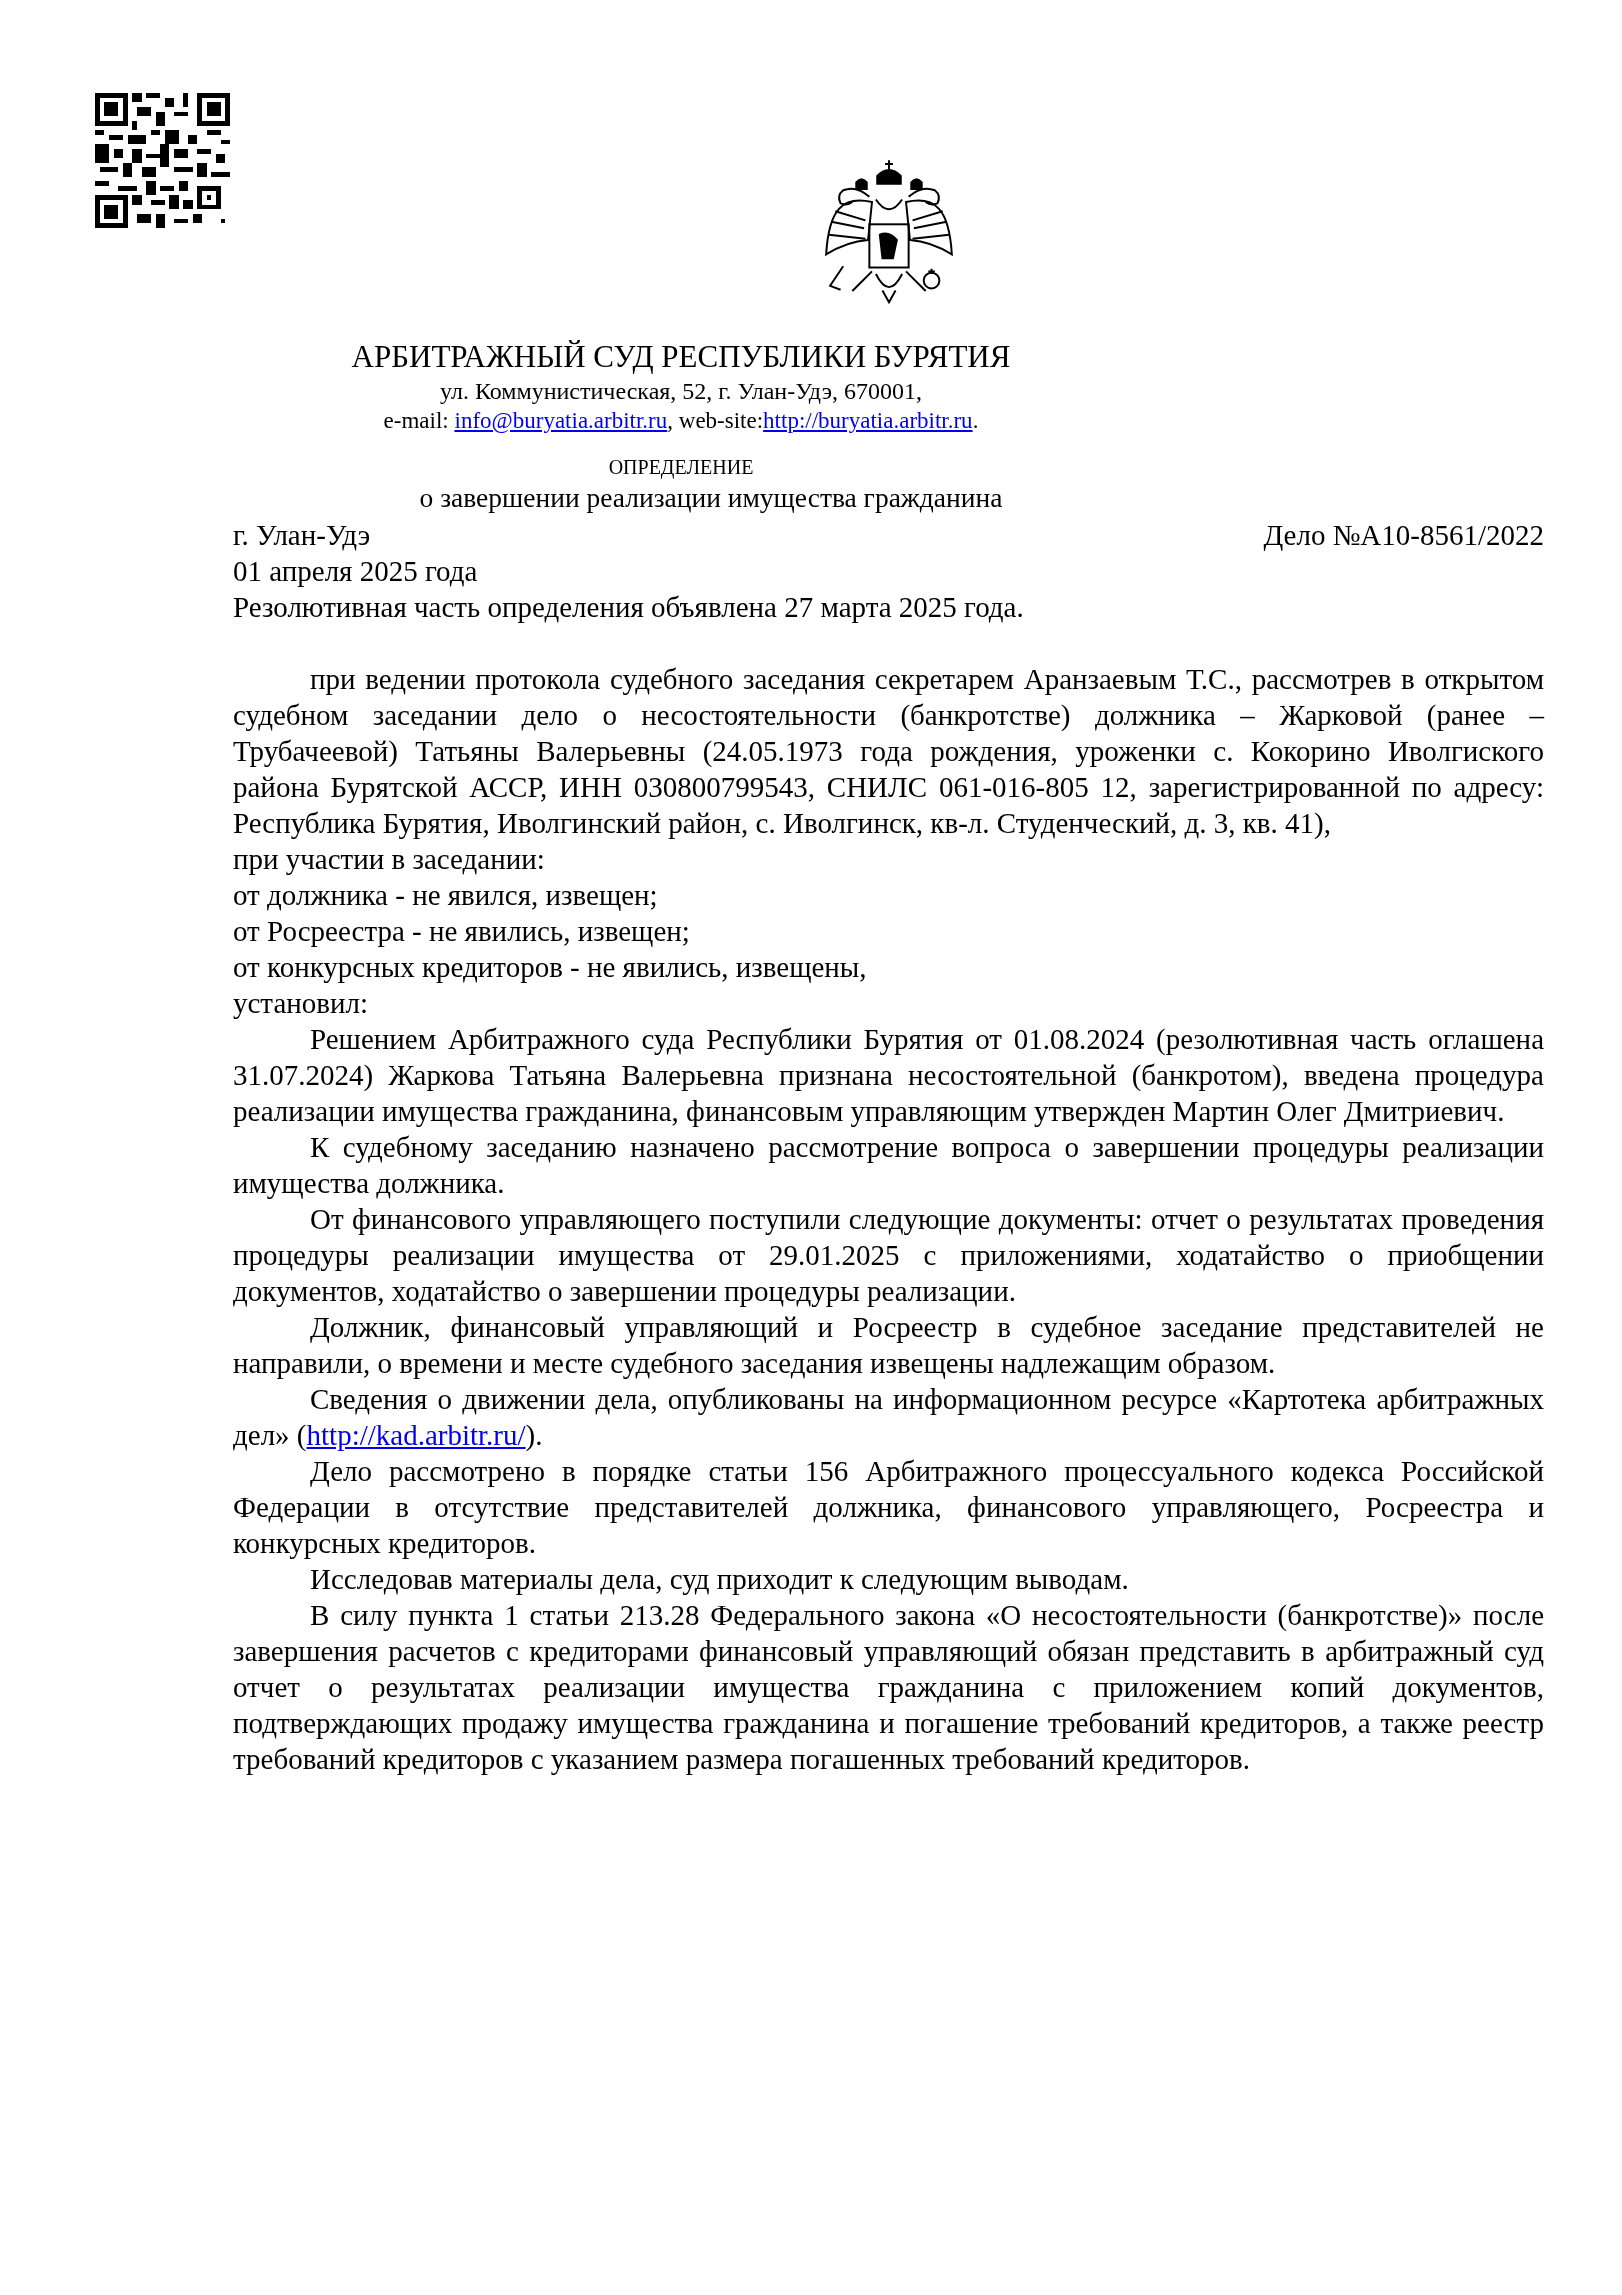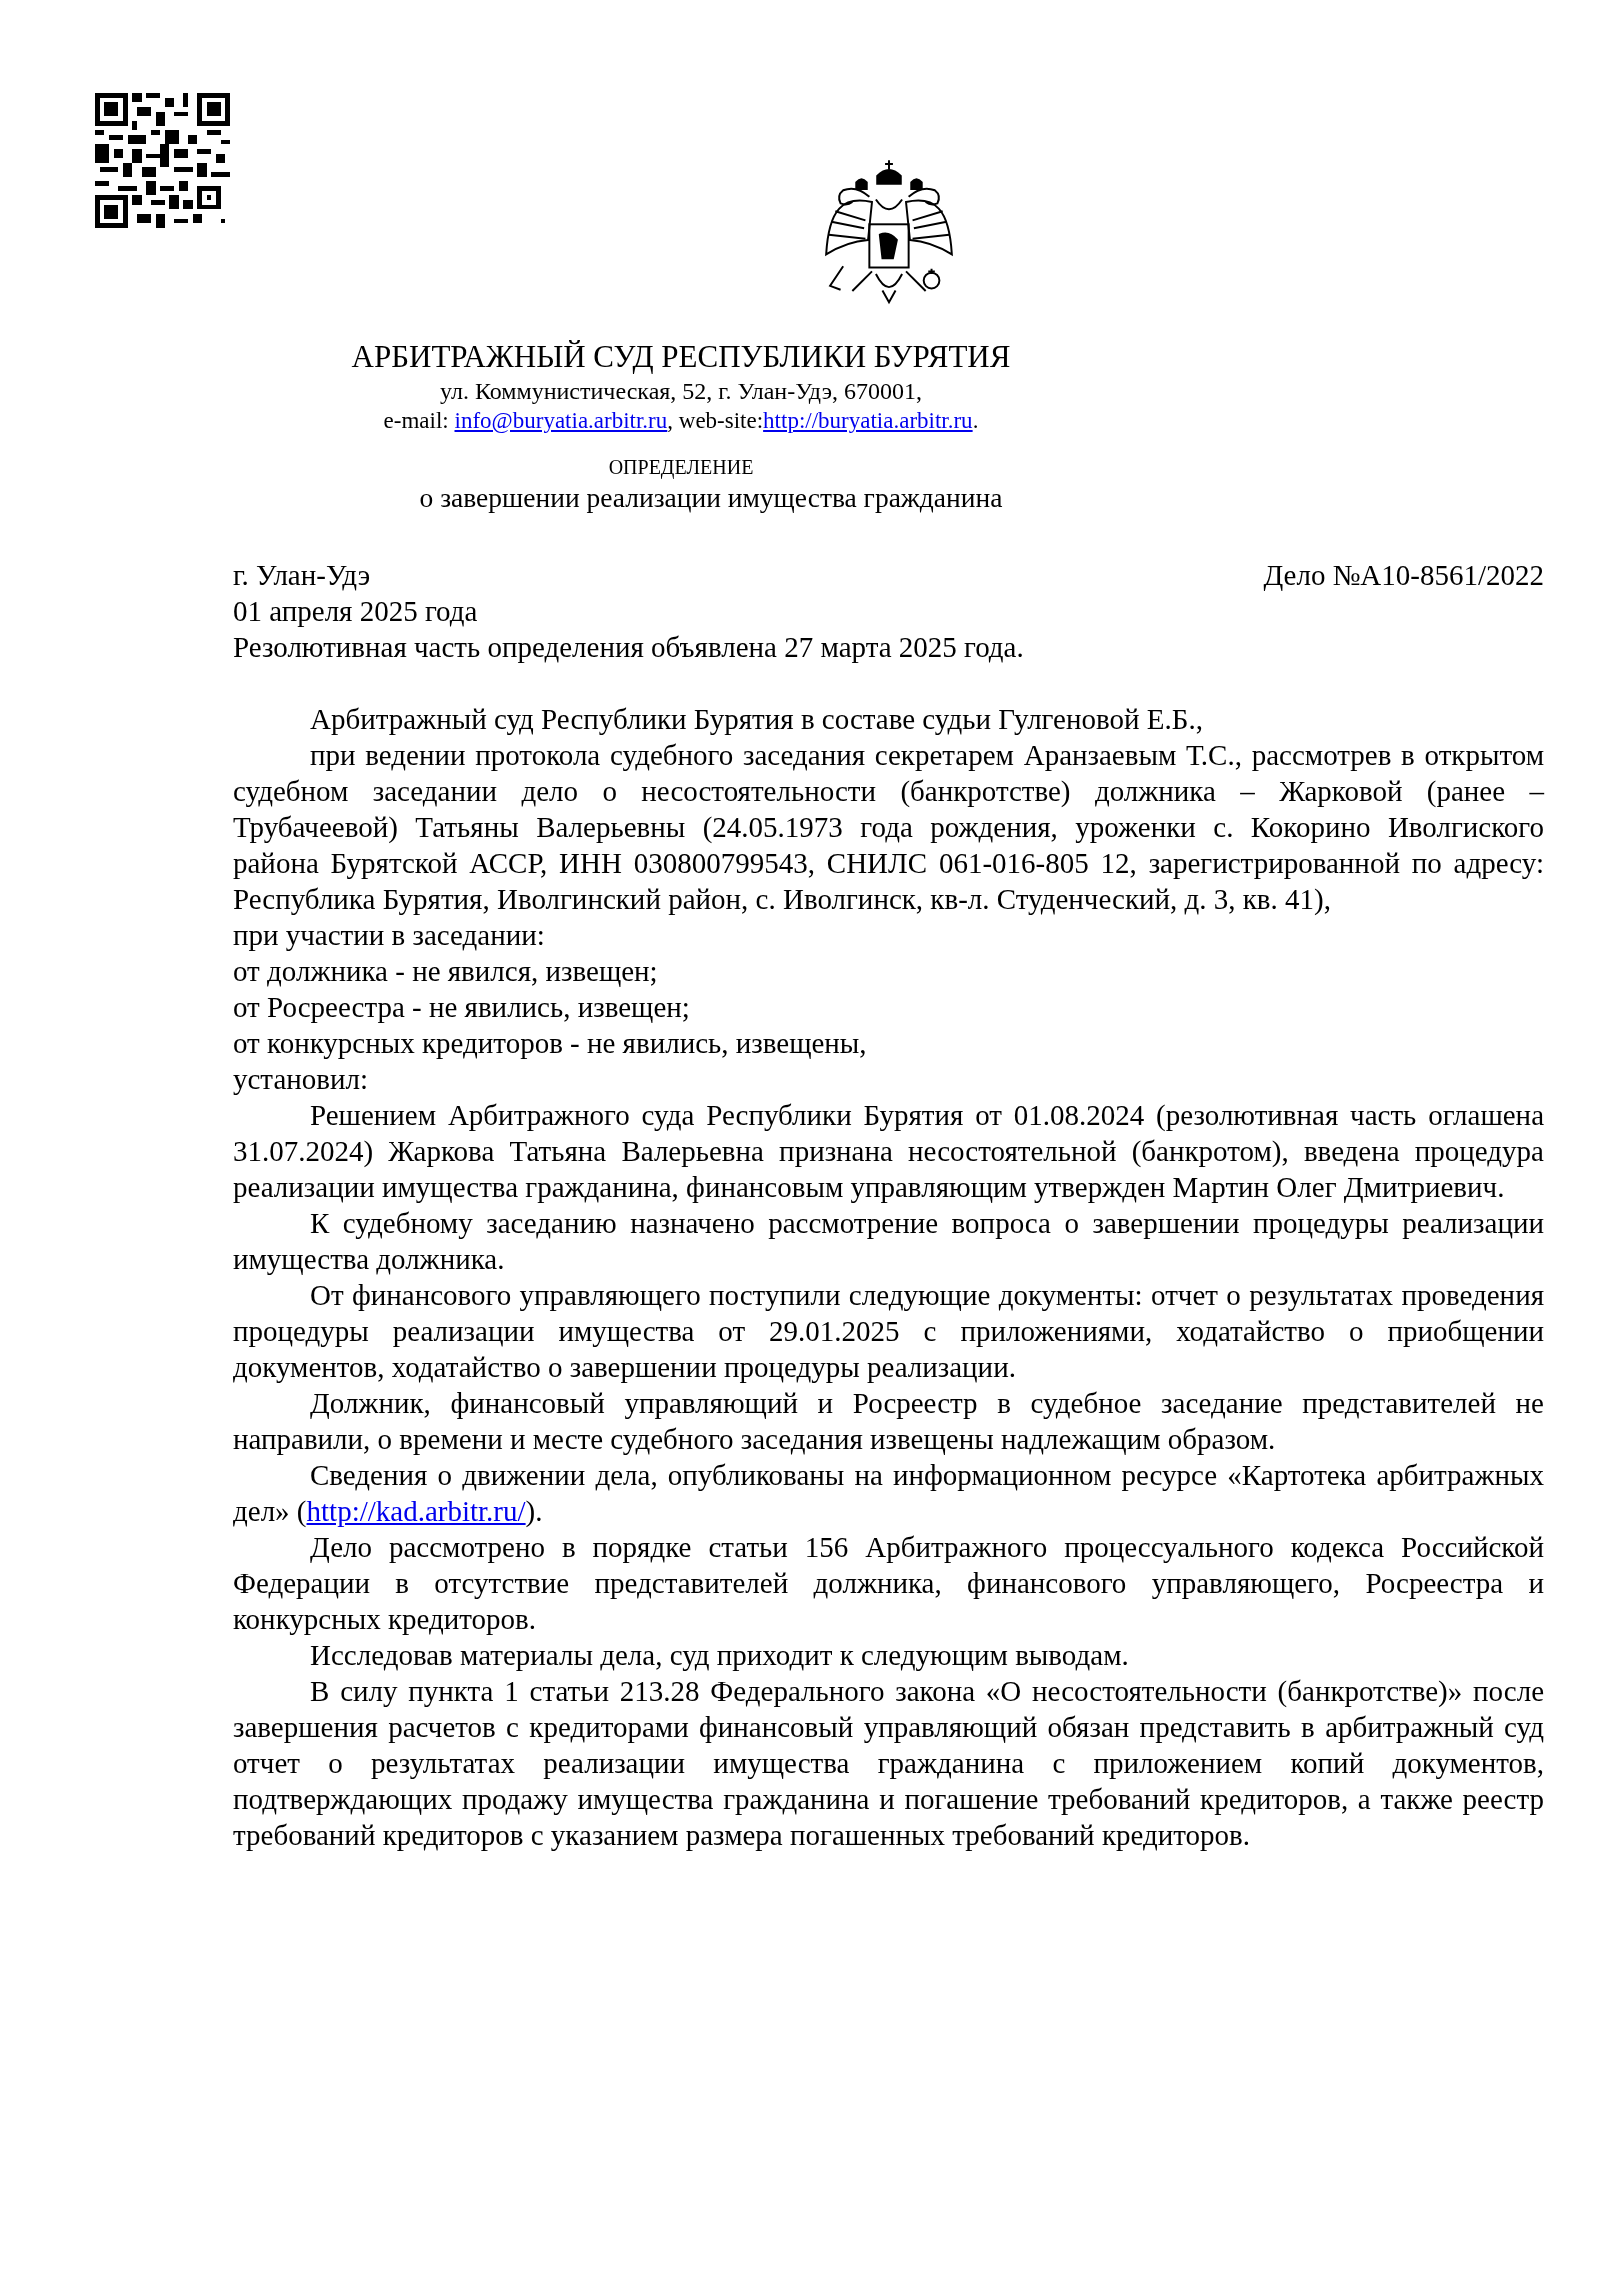--- a/index.html
+++ b/index.html
@@ -8,21 +8,21 @@
   .qr { position: absolute; left: 95px; top: 93px; width: 135px; height: 135px; }
   .emblem { position: absolute; left: 817px; top: 156px; width: 144px; height: 151px; }
   .header { position: absolute; left: 0; width: 1362px; text-align: center; }
   .court-name { top: 339px; font-size: 31px; letter-spacing: 0px; }
   .address { top: 378px; font-size: 24px; font-family: Liberation Serif, serif; }
   .contacts { top: 408px; font-size: 23px; }
   .contacts a, .link { color: #0000ee; text-decoration: underline; }
   .doc-type { top: 456px; font-size: 20px; }
   .doc-subtitle { top: 482px; font-size: 27.5px; padding-left: 30px; }
   .body-text { position: absolute; left: 233px; width: 1311px; top: 517px;
-               font-size: 29px; line-height: 36px; margin-top: 40px; }
+               font-size: 29px; line-height: 36px; }
   .row-split { display: flex; justify-content: space-between; }
   .line { display: block; }
   .para { text-indent: 77px; text-align: justify; }
   .plain { text-align: left; }
   .gap { height: 36px; }
 </style>
 </head>
 <body>
 
 <svg class="qr" viewBox="0 0 29 29" shape-rendering="crispEdges">
@@ -120,21 +120,20 @@
 
 <div class="body-text">
   <div class="row-split">
     <span>г. Улан-Удэ</span>
     <span>Дело №А10-8561/2022</span>
   </div>
   <div class="line">01 апреля 2025 года</div>
   <div class="line">Резолютивная часть определения объявлена 27 марта 2025 года.</div>
   <div class="gap"></div>
 
-  <div class="para">Арбитражный суд Республики Бурятия в составе судьи Гулгеновой Е.Б.,</div>
   <div class="para">при ведении протокола судебного заседания секретарем Аранзаевым Т.С., рассмотрев в открытом судебном заседании дело о несостоятельности (банкротстве) должника – Жарковой (ранее – Трубачеевой) Татьяны Валерьевны (24.05.1973 года рождения, уроженки с. Кокорино Иволгиского района Бурятской АССР, ИНН 030800799543, СНИЛС 061-016-805 12, зарегистрированной по адресу: Республика Бурятия, Иволгинский район, с. Иволгинск, кв-л. Студенческий, д. 3, кв. 41),</div>
   <div class="line plain">при участии в заседании:</div>
   <div class="line plain">от должника - не явился, извещен;</div>
   <div class="line plain">от Росреестра - не явились, извещен;</div>
   <div class="line plain">от конкурсных кредиторов - не явились, извещены,</div>
   <div class="line plain">установил:</div>
 
   <div class="para">Решением Арбитражного суда Республики Бурятия от 01.08.2024 (резолютивная часть оглашена 31.07.2024) Жаркова Татьяна Валерьевна признана несостоятельной (банкротом), введена процедура реализации имущества гражданина, финансовым управляющим утвержден Мартин Олег Дмитриевич.</div>
   <div class="para">К судебному заседанию назначено рассмотрение вопроса о завершении процедуры реализации имущества должника.</div>
   <div class="para">От финансового управляющего поступили следующие документы: отчет о результатах проведения процедуры реализации имущества от 29.01.2025 с приложениями, ходатайство о приобщении документов, ходатайство о завершении процедуры реализации.</div>

